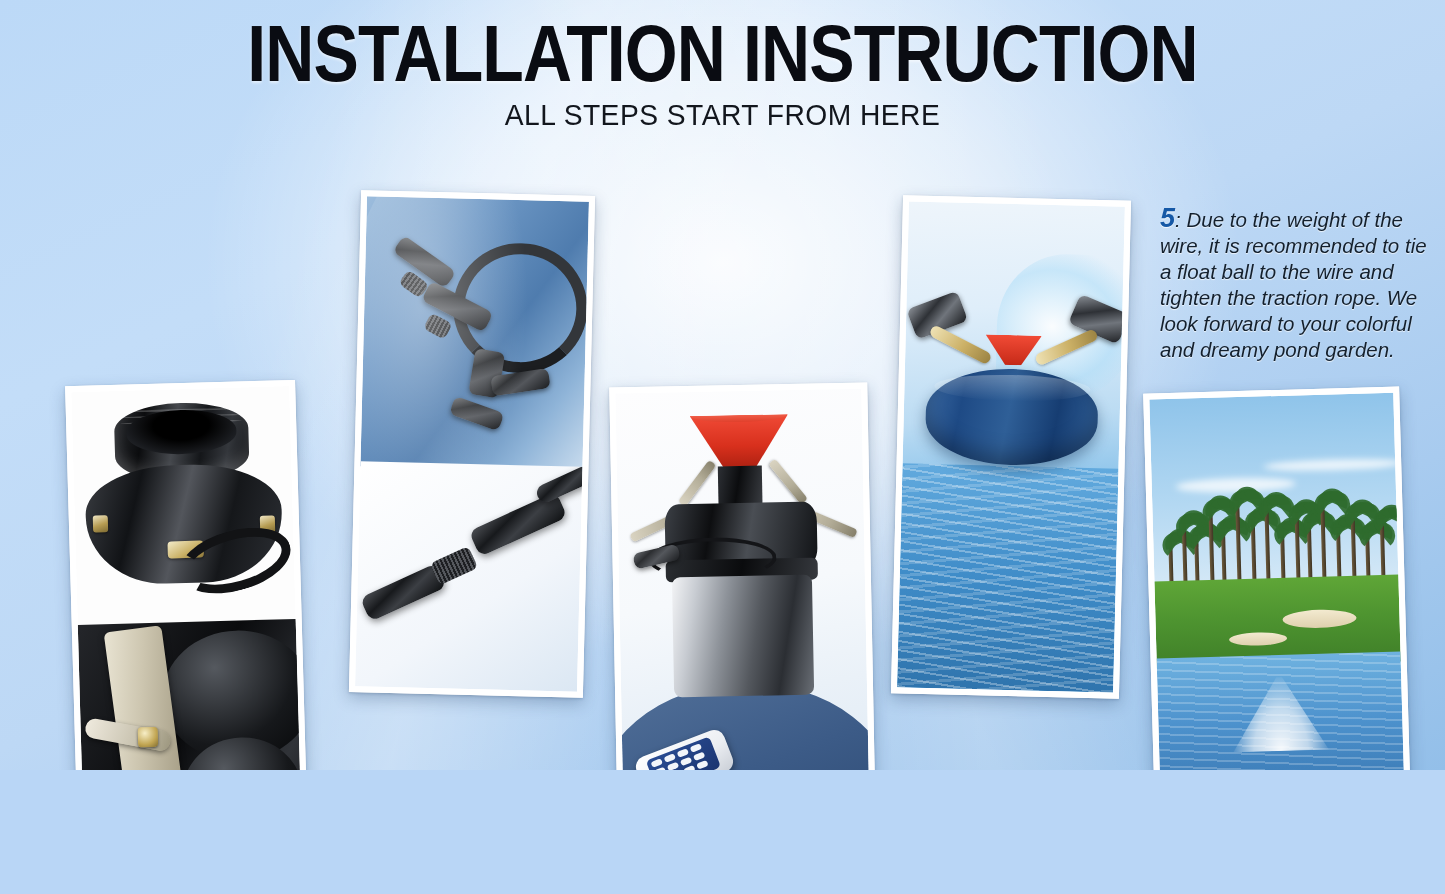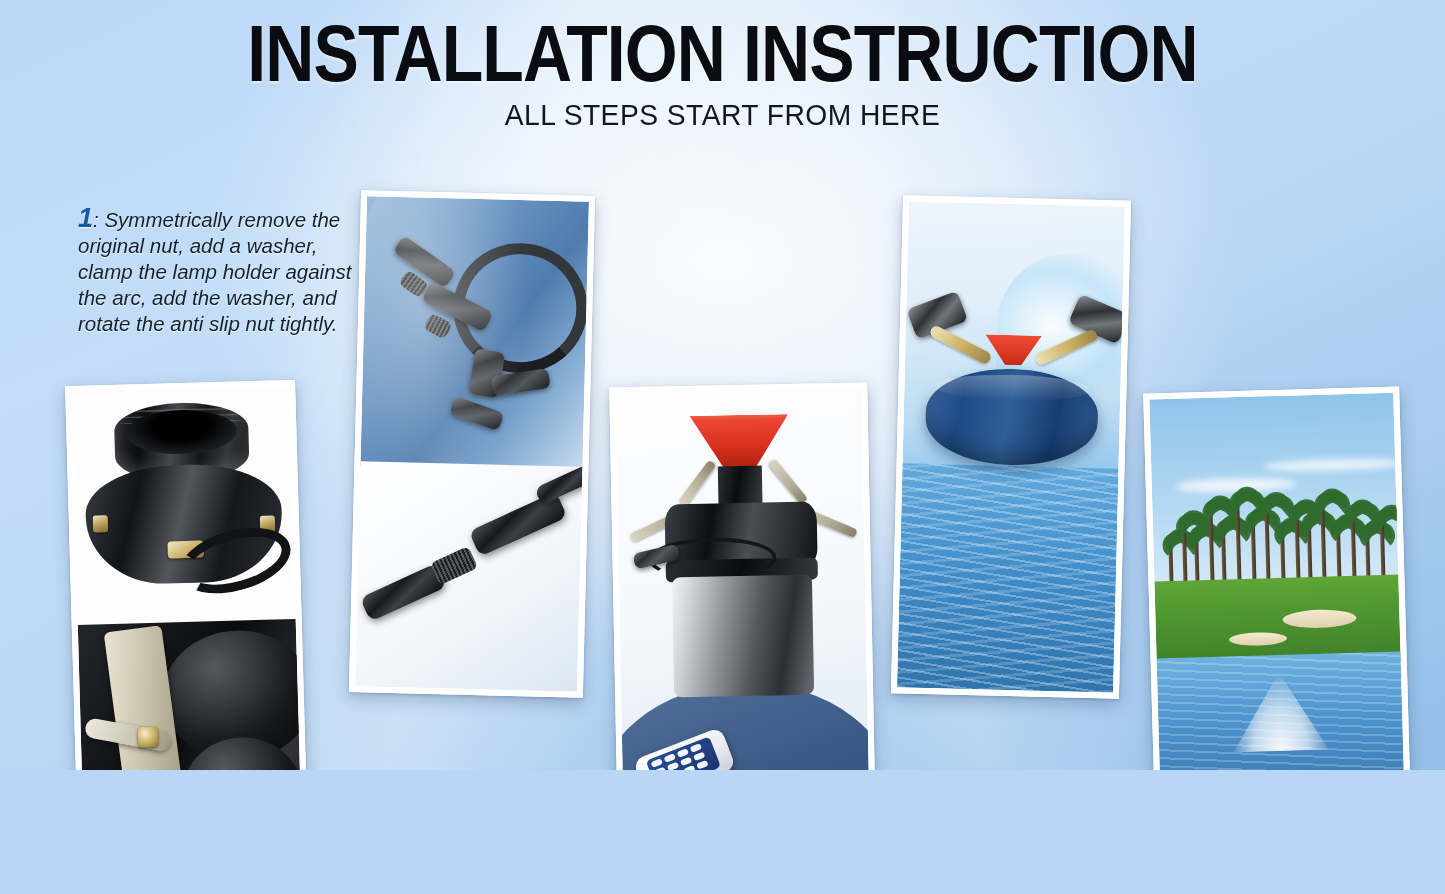--- a/index.html
+++ b/index.html
@@ -222,28 +222,28 @@
 </head>
 <body>
 
 <div id="stage">
 
   <div class="header">
     <div class="title">INSTALLATION INSTRUCTION</div>
     <div class="subtitle">ALL STEPS START FROM HERE</div>
   </div>
 
-  <div class="steptext s1">
-    <span class="num">1</span><span>:</span>
-    <span>Symmetrically remove the original nut, add a washer, clamp the lamp holder against the arc, add the washer, and rotate the anti slip nut tightly.</span>
-  </div>
-
-
-
-
+
+
+
+
+  <div class="steptext s5">
+    <span class="num">5</span><span>:</span>
+    <span>Due to the weight of the wire, it is recommended to tie a float ball to the wire and tighten the traction rope. We look forward to your colorful and dreamy pond garden.</span>
+  </div>
 
   <div class="panel p1 tilt-a">
     <div class="ph top">
       <div class="collar">
         <div class="rib" style="top:6px"></div>
           <div class="rib" style="top:12px"></div>
           <div class="rib" style="top:18px"></div>
       </div>
       <div class="body1"></div>
       <div class="scr" style="left:18px;top:52%"></div>

